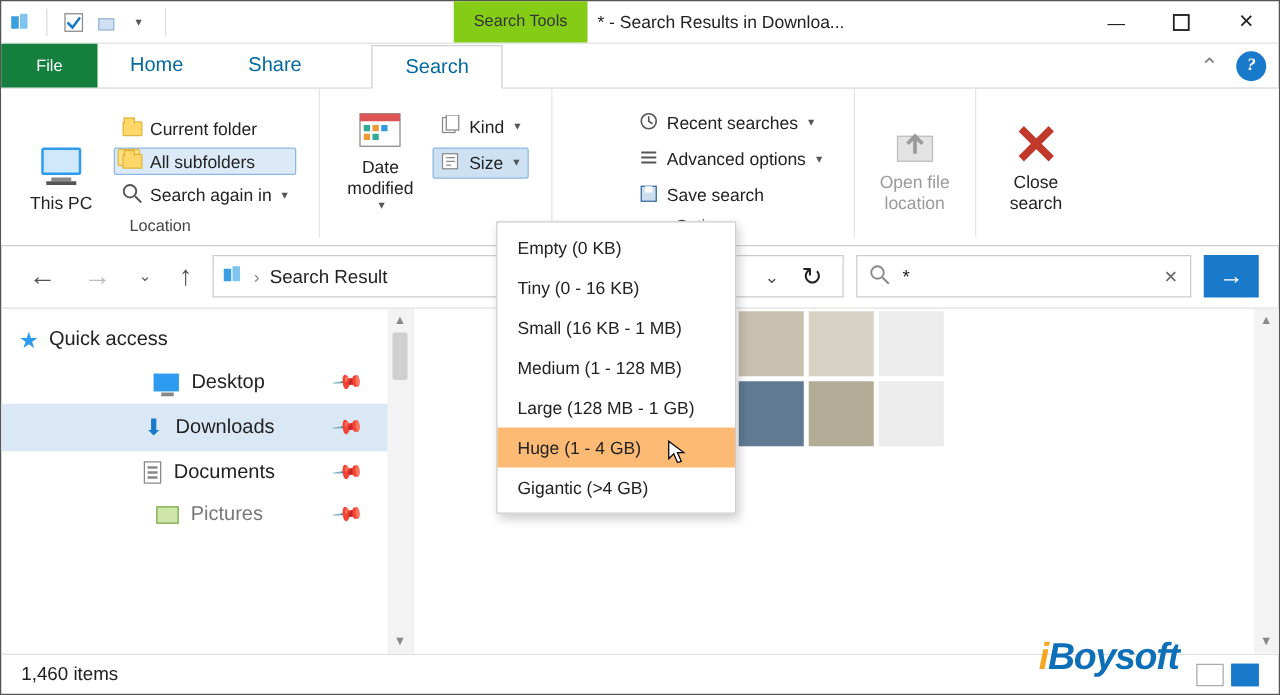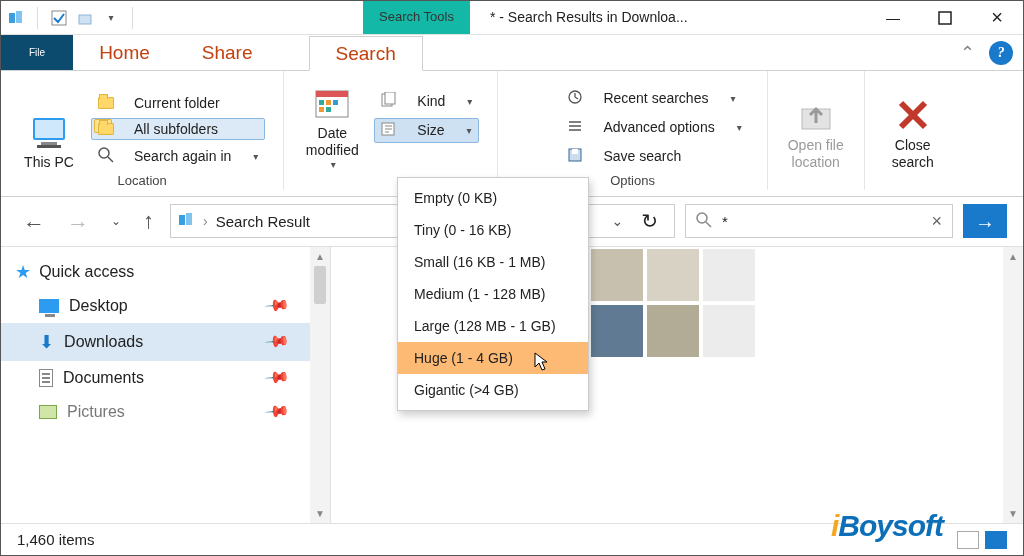--- a/index.html
+++ b/index.html
@@ -4,44 +4,44 @@
 <style>
   * { box-sizing: border-box; margin: 0; padding: 0; }
   html, body { width: 1024px; height: 556px; font-family: "Segoe UI", sans-serif; font-size: 14px; color: #222; background: #fff; overflow: hidden; }
   .window { width: 1024px; height: 556px; border: 1px solid #555; display: flex; flex-direction: column; position: relative; }
 
   
   .titlebar { height: 34px; display: flex; align-items: stretch; border-bottom: 1px solid #e0e0e0; }
   .title-left { display: flex; align-items: center; gap: 8px; padding: 0 6px; }
   .qat-icon { width: 18px; height: 18px; display: inline-flex; align-items: center; justify-content: center; }
   .qat-sep { width: 1px; height: 22px; background: #ddd; margin: 0 4px; }
-  .tab-context { background: #14b8a6; color: #333; padding: 8px 16px; font-size: 13px; }
-  .window-title { flex: 1; padding: 8px 20px; font-size: 14px; color: #222; }
+  .tab-context { background: #84cc16; color: #333; padding: 8px 16px; font-size: 13px; }
+  .window-title { flex: 1; padding: 8px 8px; font-size: 14px; color: #222; }
   .win-controls { display: flex; }
   .win-btn { width: 52px; display: flex; align-items: center; justify-content: center; }
   .win-btn span { font-size: 14px; }
 
   
   .tabstrip { height: 36px; display: flex; align-items: stretch; border-bottom: 1px solid #d0d0d0; }
-  .tab-file { background: #0c4a6e; color: #fff; padding: 0 28px; display: flex; align-items: center; font-size: 10px; }
-  .tab { padding: 0 26px; display: flex; align-items: center; color: #c2410c; font-size: 19px; }
+  .tab-file { background: #15803d; color: #fff; padding: 0 28px; display: flex; align-items: center; font-size: 13px; }
+  .tab { padding: 0 26px; display: flex; align-items: center; color: #0369a1; font-size: 16px; }
   .tab-active { background: #fff; border-top: 1px solid #d0d0d0; border-left: 1px solid #d0d0d0; border-right: 1px solid #d0d0d0; position: relative; top: 1px; border-bottom: 1px solid #fff; }
   .tabstrip-spacer { flex: 1; }
   .ribbon-collapse { padding: 0 10px; display:flex; align-items:center; color:#888; font-size: 18px; }
   .help-btn { width: 24px; height: 24px; border-radius: 50%; background: #1979ca; color: #fff; display:flex; align-items:center; justify-content:center; margin: 6px 10px 0 4px; font-weight: bold; font-family: Georgia, serif; font-style: italic;}
 
   
   .ribbon { display: flex; border-bottom: 1px solid #d0d0d0; padding-bottom: 6px; background: #fff; }
   .rgroup { padding: 6px 12px 2px 12px; border-right: 1px solid #e6e6e6; display: flex; flex-direction: column; align-items: center; }
   .rgroup-body { display:flex; align-items: flex-end; flex: 1; }
   .rgroup-label { text-align: center; font-size: 13px; color: #444; margin-top: 2px; }
   .bigbtn { display: flex; flex-direction: column; align-items: center; width: 72px; text-align: center; line-height: 1.2; font-size: 14px; padding-top: 4px;}
   .bigbtn .icon-slot { height: 44px; display:flex; align-items:center; justify-content:center; }
   .stack { display: flex; flex-direction: column; gap: 4px; padding: 2px 6px; }
-  .stack-item { display: flex; align-items: center; gap: 20px; font-size: 14px; padding: 2px 6px; border: 1px solid transparent; border-radius: 2px; white-space: nowrap;}
+  .stack-item { display: flex; align-items: center; gap: 6px; font-size: 14px; padding: 2px 6px; border: 1px solid transparent; border-radius: 2px; white-space: nowrap;}
   .stack-item.selected { border: 1px solid #8bb7e0; background: #dceaf8; }
   .stack-item.open { border: 1px solid #8bb7e0; background: #cde1f3; }
   .caret { font-size: 10px; color: #555; margin-left: 2px; }
 
   
   .size-menu { position: absolute; left: 396px; top: 176px; width: 192px; background: #fff; border: 1px solid #ccc; box-shadow: 2px 4px 8px rgba(0,0,0,0.2); z-index: 50; padding: 4px 0;}
   .size-item { padding: 8px 16px; font-size: 14px; }
   .size-item.hover { background: #fdba74; position: relative;}
   .cursor-arrow { position: absolute; right: 38px; top: 10px; }
 
@@ -58,21 +58,21 @@
   .searchbox .clear { padding: 0 10px; color:#666; font-size: 18px;}
   .gobtn { width: 44px; height: 34px; background: #1979ca; color:#fff; display:flex; align-items:center; justify-content:center; font-size: 20px;}
 
   
   .body { flex: 1; display:flex; overflow: hidden;}
   .side { width: 330px; border-right: 1px solid #e0e0e0; display:flex; position: relative;}
   .side-scroll { width: 20px; background: #f3f3f3; display:flex; flex-direction:column; align-items:center; justify-content:space-between; padding: 4px 0;}
   .side-scroll .thumb { width: 12px; height: 38px; background: #cfcfcf; border-radius: 2px; margin-top: 4px;}
   .side-list { flex:1; padding: 8px 0;}
   .side-head { display:flex; align-items:center; gap: 8px; padding: 6px 14px; font-size: 16px;}
-  .side-row { display:flex; align-items:center; gap: 10px; padding: 8px 14px 8px 38px; font-size: 16px; position: relative;}
+  .side-row { display:flex; align-items:center; gap: 10px; padding: 8px 14px 8px 38px; font-size: 16px; position: relative; justify-content: center;}
   .side-row.selected { background: #d9e8f4; }
   .pin { position: absolute; right: 22px; color: #9a9a9a; transform: rotate(40deg); font-size: 16px;}
   .side-row.dim { color: #777; }
 
   .content { flex:1; position: relative; background: #fff;}
   .content-scroll { position:absolute; right:0; top:0; bottom:0; width:20px; background:#f3f3f3; display:flex; flex-direction:column; align-items:center; justify-content:space-between; padding:4px 0;}
   .thumbs { position: absolute; left: 260px; top: 2px; display:grid; grid-template-columns: 52px 52px 52px; grid-template-rows: 52px 52px; gap: 4px;}
   .tcell { background:#dcdcdc;}
   .tcell.c1 { background:#c8c0ae;}
   .tcell.c2 { background:#d7d2c3;}

